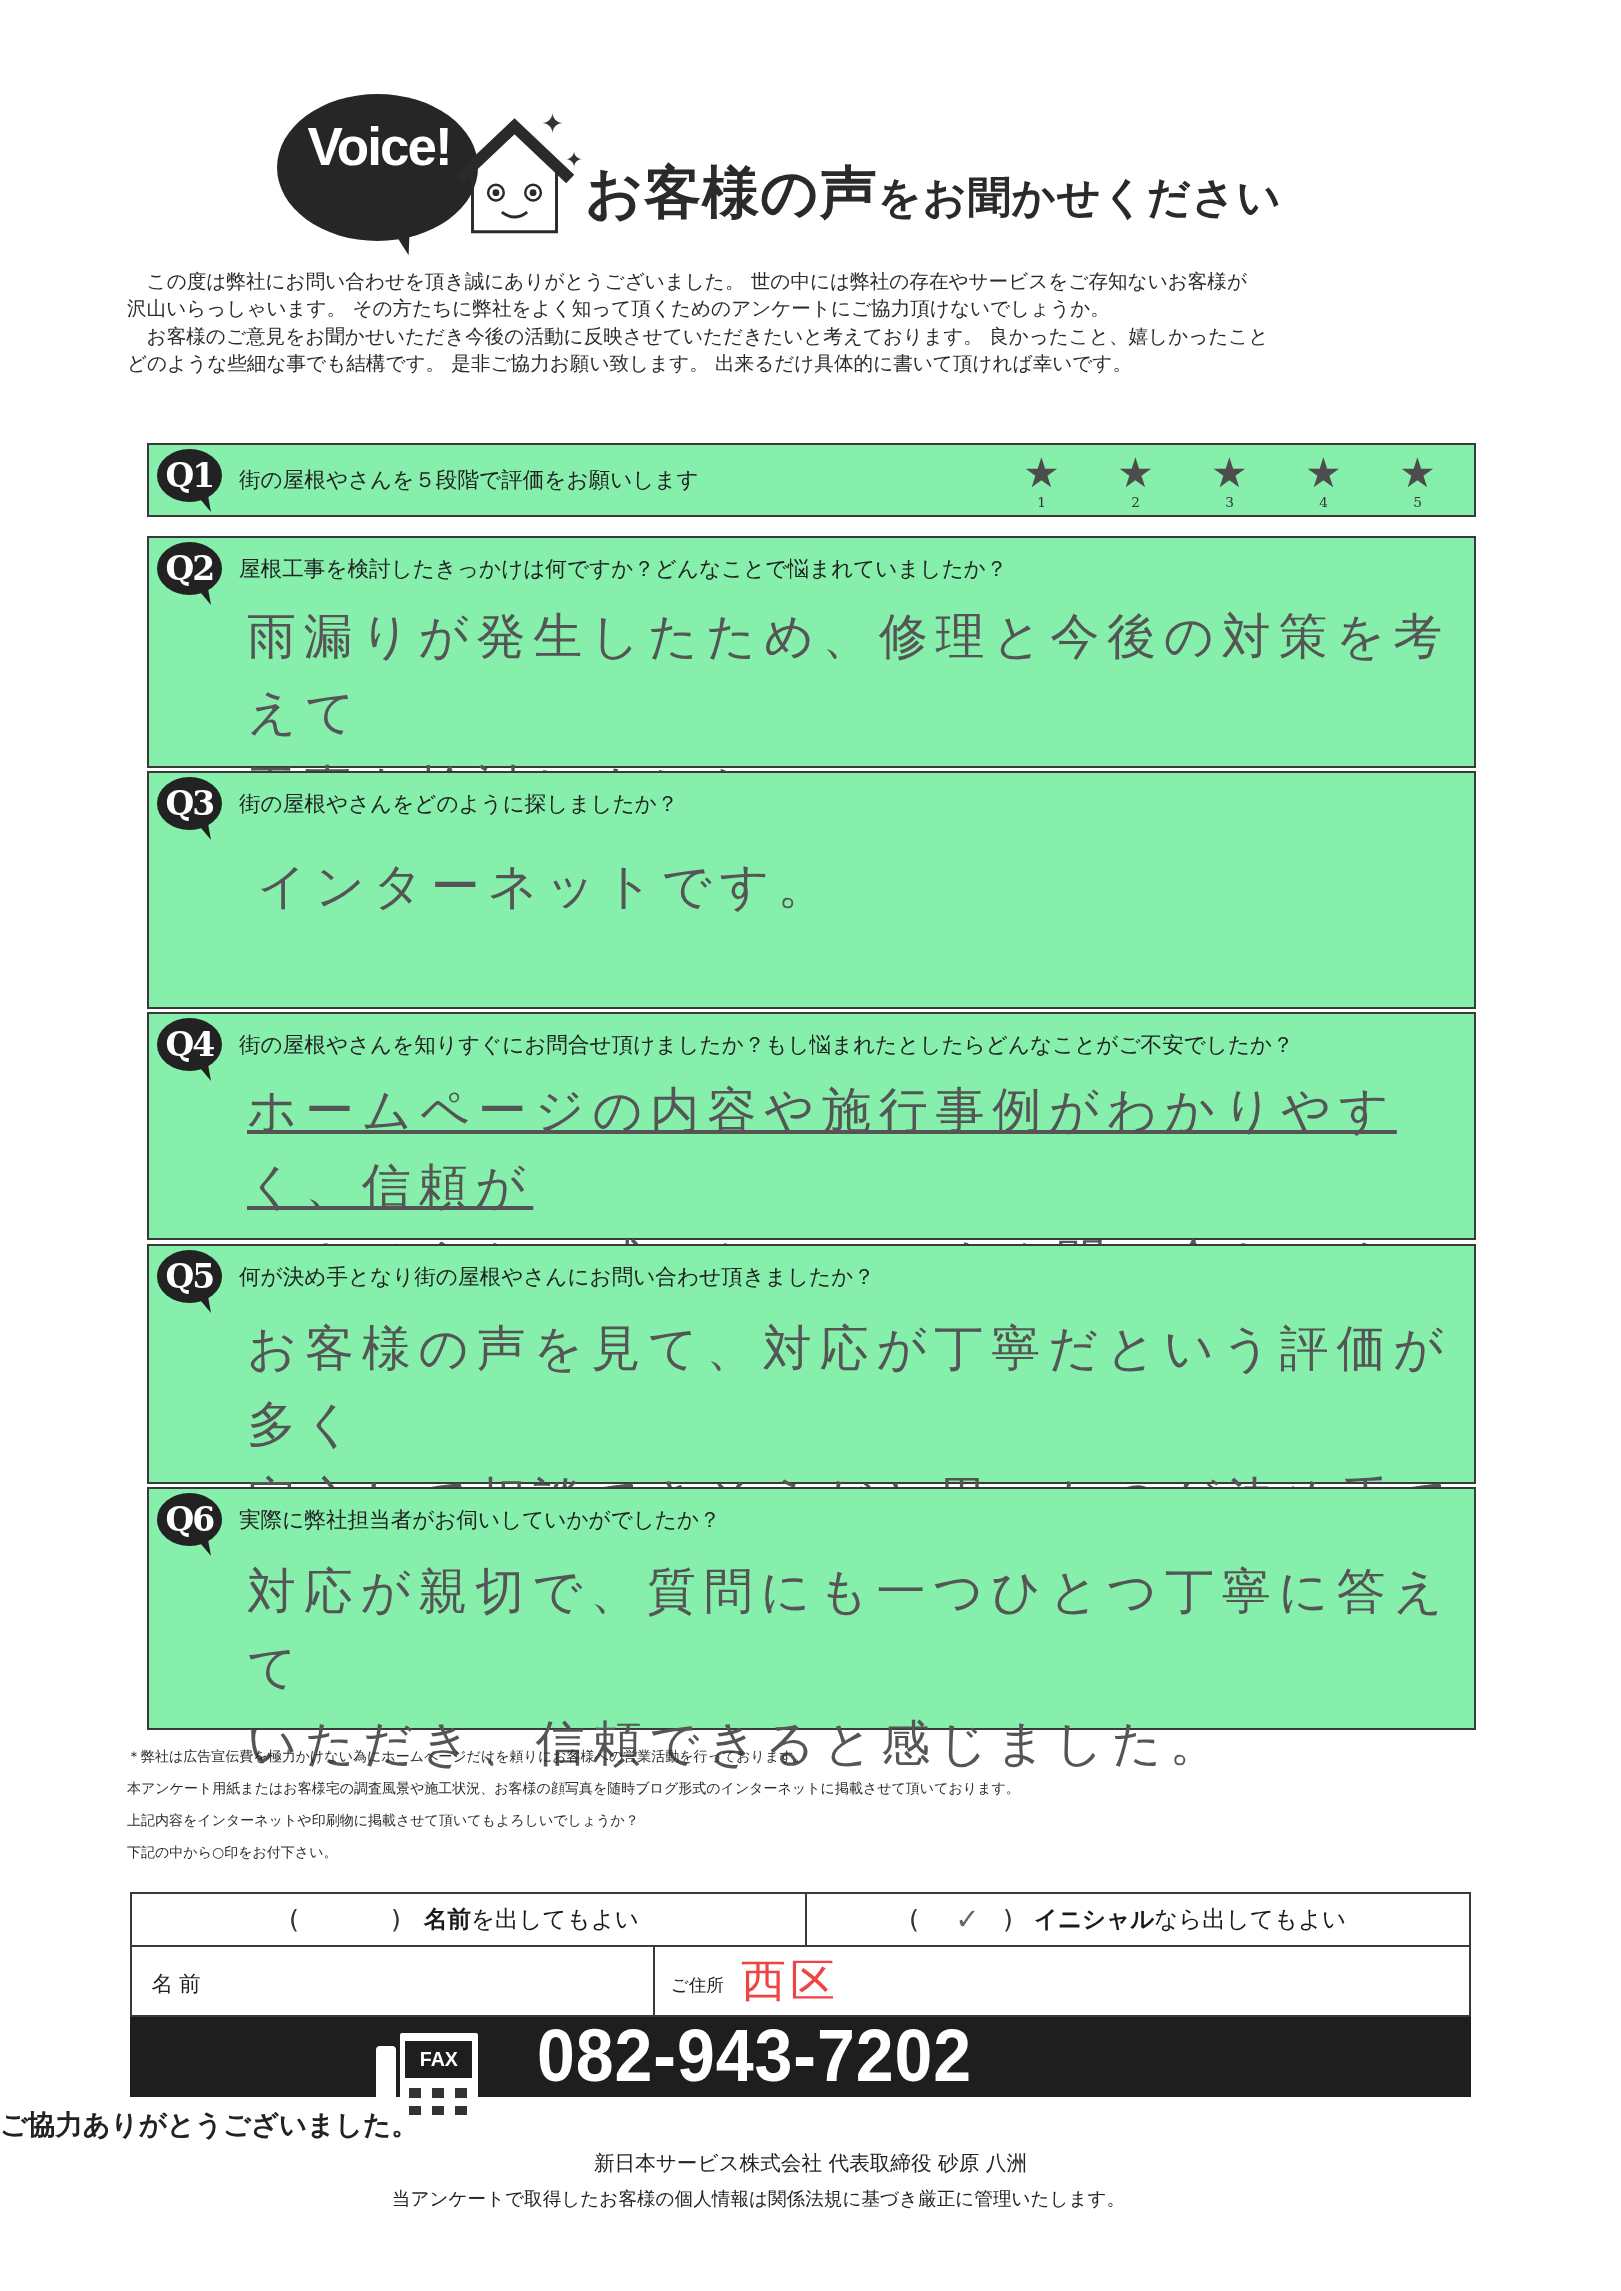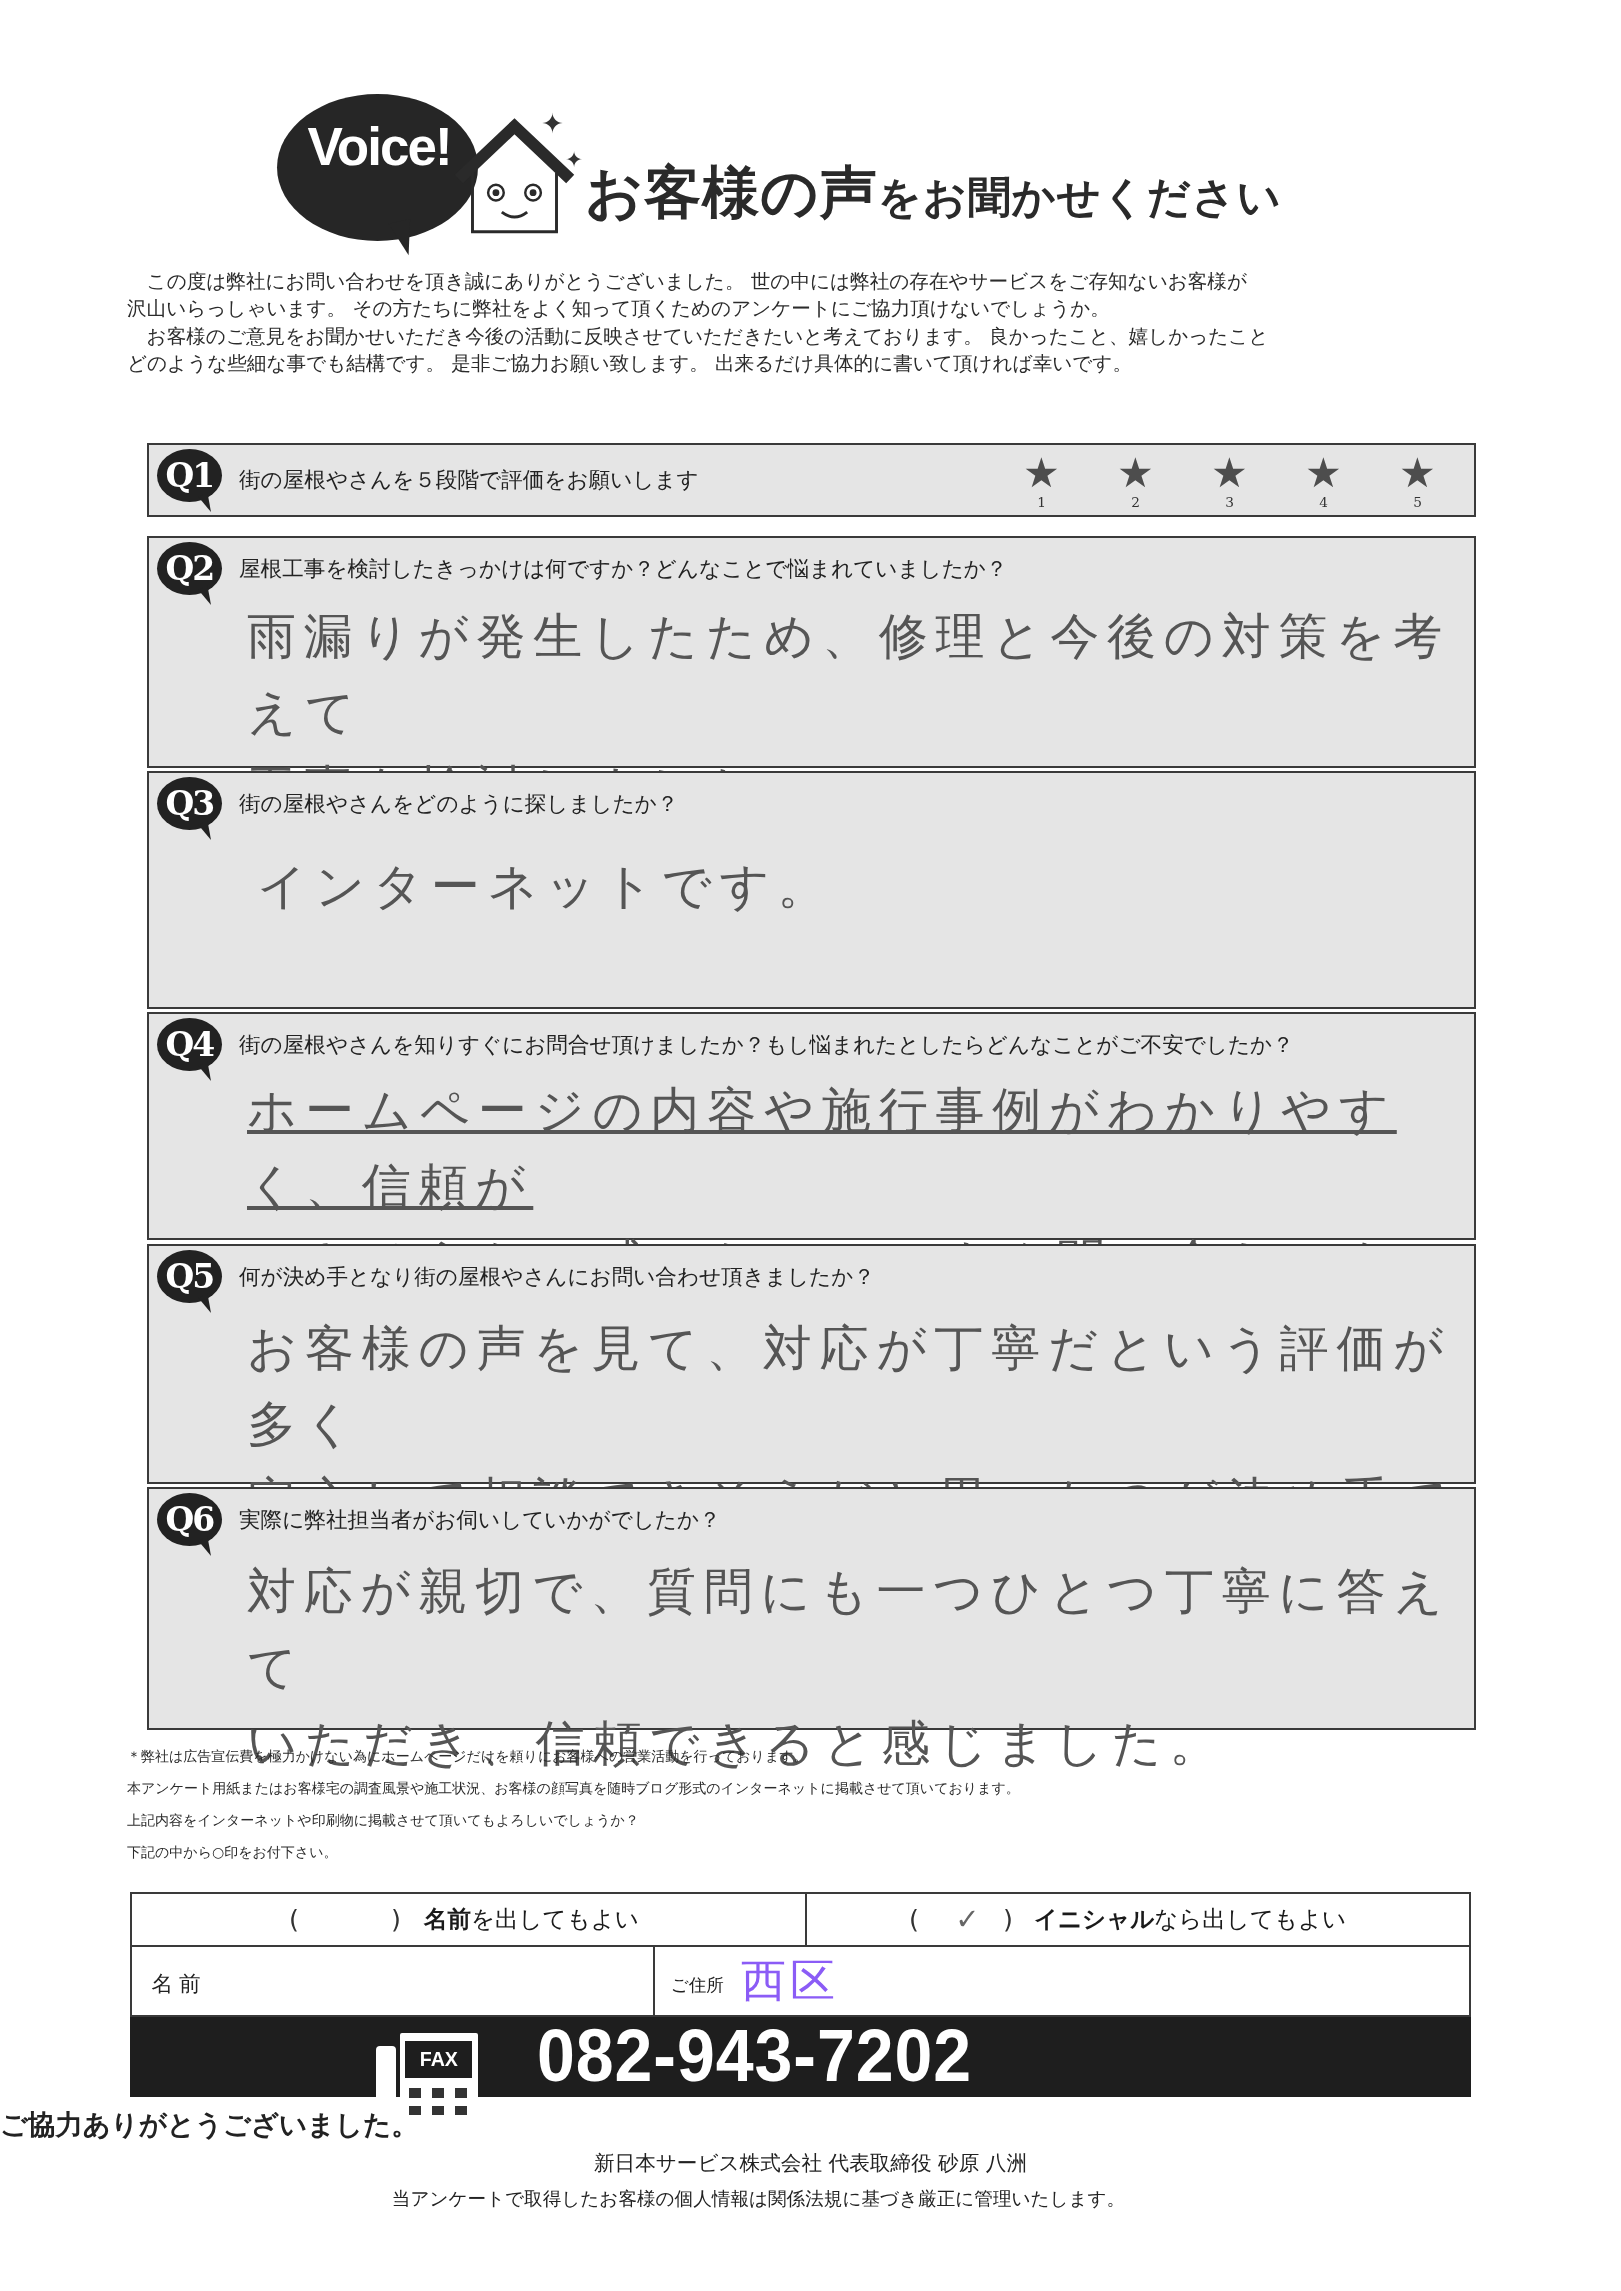--- a/index.html
+++ b/index.html
@@ -34,21 +34,21 @@
 
   .intro {
     left: 127px; top: 268px; width: 1392px; font-size: 19.6px; line-height: 27.4px; color: #2b2b2b;
   }
   .intro p { margin: 0; }
   .intro .indent { padding-left: 19.6px; }
 
   
   .qbox {
     position: absolute; left: 147px; width: 1329px;
-    border: 2px solid #3a3a3a; background: #e5e5e5; box-sizing: border-box;
+    border: 2px solid #3a3a3a; background: #86efac; box-sizing: border-box;
   }
   .qbadge {
     position: absolute; left: 7.8px; top: 3.9px; width: 65px; height: 53px;
     background: #222; border-radius: 50%;
     color: #fff; font-family: "DejaVu Serif", "Liberation Serif", serif; font-weight: bold;
     font-size: 33px; line-height: 53px; text-align: center; letter-spacing: -2px;
   }
   .qbadge::after {
     content: ""; position: absolute; left: 45px; top: 45px; width: 0; height: 0;
     border-left: 5.9px solid transparent; border-right: 5.9px solid transparent;
@@ -82,21 +82,21 @@
   .consent .c1 { left: 0; width: 673px; border-right: 2px solid #3a3a3a; }
   .consent .c2 { left: 675px; right: 0; }
   .paren { font-size: 25.5px; color: #333; }
   .bold-part { font-weight: bold; }
   .check { font-family: "DejaVu Serif", serif; color: #666; font-size: 29px; }
   .consent .row2 { position: absolute; left: 0; top: 53px; width: 100%; height: 71px; }
   .consent .name-cell { position: absolute; left: 0; top: 0; width: 521px; height: 71px; border-right: 2px solid #3a3a3a; }
   .consent .addr-cell { position: absolute; left: 523px; top: 0; right: 0; height: 71px; }
   .cell-label { position: absolute; left: 19.6px; top: 21.6px; font-size: 21.6px; color: #222; letter-spacing: 5.9px; }
   .addr-label { position: absolute; left: 15.7px; top: 25.5px; font-size: 17.6px; color: #222; letter-spacing: 0; }
-  .addr-value { position: absolute; left: 86px; top: 3.9px; font-family: Liberation Mono, monospace; font-size: 45px; color: #8b5cf6; letter-spacing: 3.9px; }
+  .addr-value { position: absolute; left: 86px; top: 3.9px; font-family: Liberation Mono, monospace; font-size: 45px; color: #ef4444; letter-spacing: 3.9px; }
 
   
   .fax-band { left: 130px; top: 2017px; width: 1341px; height: 80px; background: #1e1e1e; }
   .fax-icon-wrap { left: 376px; top: 2022px; width: 108px; height: 98px; }
   .fax-phone { position: absolute; left: 0; top: 23.5px; width: 19.6px; height: 74px; background: #fff; border-radius: 3.9px 3.9px 0 0; }
   .fax-body { position: absolute; left: 23.5px; top: 0; width: 78px; height: 98px; background: #fff; border-radius: 2px; margin-top: 11px; }
   .fax-label { position: absolute; left: 5.9px; top: 7.8px; width: 67px; height: 37px; background: #1e1e1e; color: #fff; font-weight: bold; font-size: 19.6px; line-height: 37px; text-align: center; font-family: "Liberation Sans", sans-serif; }
   .fax-keys { position: absolute; left: 9.8px; top: 55px; width: 59px; display: grid; grid-template-columns: repeat(3, 1fr); gap: 7.8px 9.8px; }
   .fax-keys span { display: block; width: 11.8px; height: 9.8px; background: #333; }
   .fax-number {

